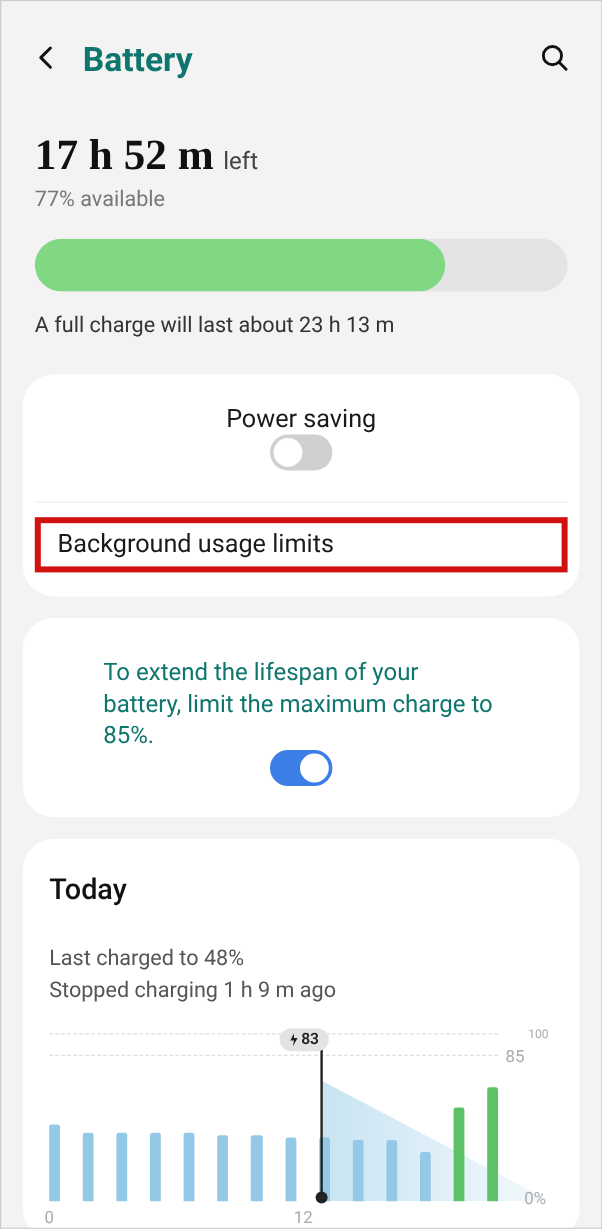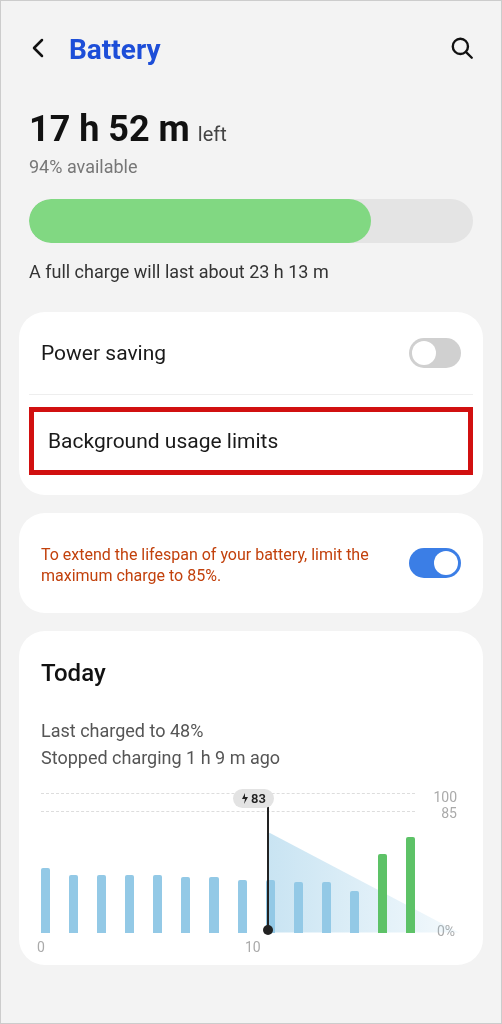--- a/index.html
+++ b/index.html
@@ -23,35 +23,36 @@
     }
     .header-left {
       display: flex;
       align-items: center;
       gap: 18px;
     }
     .back-icon svg { width: 24px; height: 24px; }
     .title {
       font-size: 28px;
       font-weight: 700;
-      color: #1d4ed8;
+      color: #0f766e;
     }
     .search-icon svg { width: 26px; height: 26px; }
     .summary {
       padding: 20px 10px 10px 10px;
     }
     .time-left {
       display: flex;
       align-items: baseline;
       gap: 8px;
     }
     .time-val {
       font-size: 36px;
       font-weight: 700;
       color: #111;
+      font-family: Liberation Serif, serif;
     }
     .time-suffix {
       font-size: 20px;
       font-weight: 400;
       color: #444;
     }
     .avail {
       font-size: 18px;
       color: #777;
       margin-top: 6px;
@@ -77,28 +78,29 @@
     .card {
       background: #fff;
       border-radius: 26px;
       margin-bottom: 18px;
     }
     .row {
       display: flex;
       align-items: center;
       justify-content: space-between;
       padding: 26px 22px;
+      flex-direction: column;
     }
     .row-label {
       font-size: 21px;
       color: #1a1a1a;
     }
     .row-desc {
-      font-size: 16px;
-      color: #c2410c;
+      font-size: 20px;
+      color: #0f766e;
       margin-top: 6px;
       line-height: 1.3;
       max-width: 330px;
     }
     .divider {
       height: 1px;
       background: #eee;
       margin: 0 10px;
     }
     .toggle {
@@ -115,21 +117,21 @@
       height: 24px;
       border-radius: 12px;
       background: #fff;
       position: absolute;
       top: 3px;
     }
     .toggle-off .toggle-knob { left: 3px; }
     .toggle-on .toggle-knob { right: 3px; }
     .highlight-box {
       border: 5px solid #d11010;
-      padding: 17px 14px;
+      padding: 6px 14px;
       margin: 6px 10px 6px 10px;
     }
     .today-card {
       background: #fff;
       border-radius: 26px;
       padding: 28px 22px 10px 22px;
     }
     .today-title {
       font-size: 24px;
       font-weight: 500;
@@ -152,21 +154,21 @@
     }
     .bar {
       width: 14px;
       background: #93c9e6;
       border-radius: 2px 2px 0 0;
       position: relative;
       z-index: 2;
     }
     .bar.green { background: #5dc267; }
     .y-lab-100 { position: absolute; top: -4px; right: 4px; }
-    .y-lab-85 { position: absolute; top: 12px; right: 4px; }
+    .y-lab-85 { position: absolute; top: 12px; right: 24px; }
     .y-lab-0 { position: absolute; bottom: -6px; right: 6px; }
     .x-labels {
       display: flex;
       font-size: 14px;
       color: #aaa;
       margin-top: 6px;
       padding-right: 46px;
     }
     .x-lab-0 { margin-left: -4px; }
     .x-lab-12 { margin-left: 200px; }
@@ -241,21 +243,21 @@
           <line x1="21" y1="21" x2="16" y2="16"></line>
         </svg>
     </span>
   </div>
 
   <div class="summary">
     <div class="time-left">
       <span class="time-val">17 h 52 m</span>
       <span class="time-suffix">left</span>
     </div>
-    <div class="avail">94% available</div>
+    <div class="avail">77% available</div>
     <div class="progress-track">
       <div class="progress-fill" style="width:77%"></div>
     </div>
     <div class="full-charge">A full charge will last about 23 h 13 m</div>
   </div>
 
   <div class="card">
     <div class="row">
       <span class="row-label">Power saving</span>
       <div class="toggle toggle-off">
@@ -291,36 +293,36 @@
       <div class="y-grid" style="top:0"></div>
       <div class="y-grid" style="top:18px"></div>
       <div class="badge">
         <svg width="8" height="11" viewBox="0 0 8 11">
             <path d="M4 0 L1 6 L4 6 L3 11 L7 4 L4 4 Z" fill="#222"></path>
           </svg>
         <span>83</span>
       </div>
       <div class="vline"></div>
       <div class="area-fill"></div>
-      <span class="y-lab-100" style="font-size:14px;color:#aaa">100</span>
+      <span class="y-lab-100" style="font-size:10px;color:#aaa">100</span>
       <span class="y-lab-85" style="font-size:14px;color:#aaa">85</span>
       <span class="y-lab-0" style="font-size:14px;color:#aaa">0%</span>
     <div class="bar" style="height: 64.4px;"></div>
         <div class="bar" style="height: 57.5px;"></div>
         <div class="bar" style="height: 57.5px;"></div>
         <div class="bar" style="height: 57.5px;"></div>
         <div class="bar" style="height: 57.5px;"></div>
         <div class="bar" style="height: 55.2px;"></div>
         <div class="bar" style="height: 55.2px;"></div>
         <div class="bar" style="height: 52.9px;"></div>
         <div class="bar" style="height: 52.9px;"></div>
         <div class="bar" style="height: 50.6px;"></div>
         <div class="bar" style="height: 50.6px;"></div>
         <div class="bar" style="height: 41.4px;"></div>
         <div class="bar green" style="height: 78.2px;"></div>
         <div class="bar green" style="height: 95.45px;"></div>
       </div>
     <div class="x-labels">
       <span class="x-lab-0">0</span>
-      <span class="x-lab-12">10</span>
+      <span class="x-lab-12">12</span>
     </div>
   </div>
 </div>
 
 </body></html>

